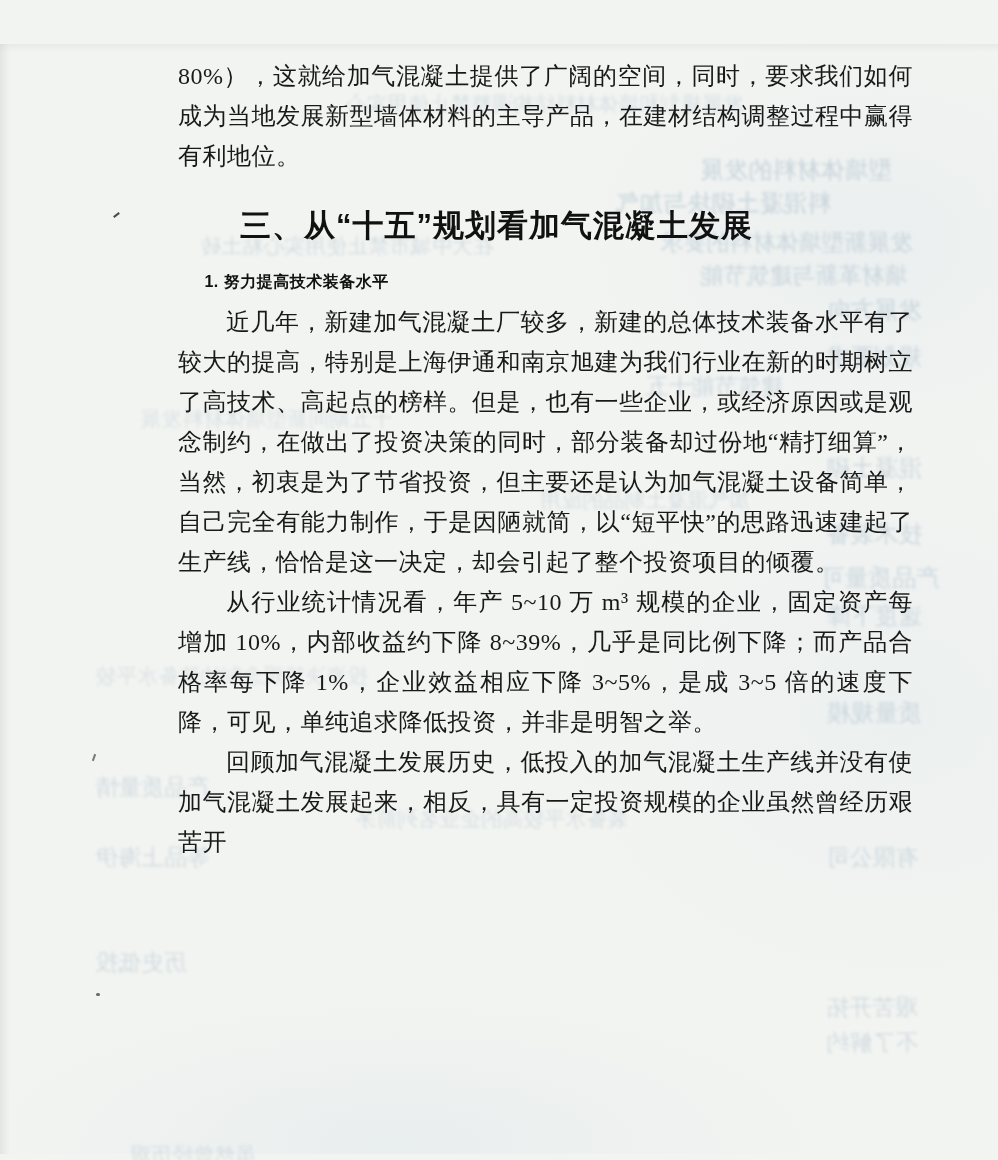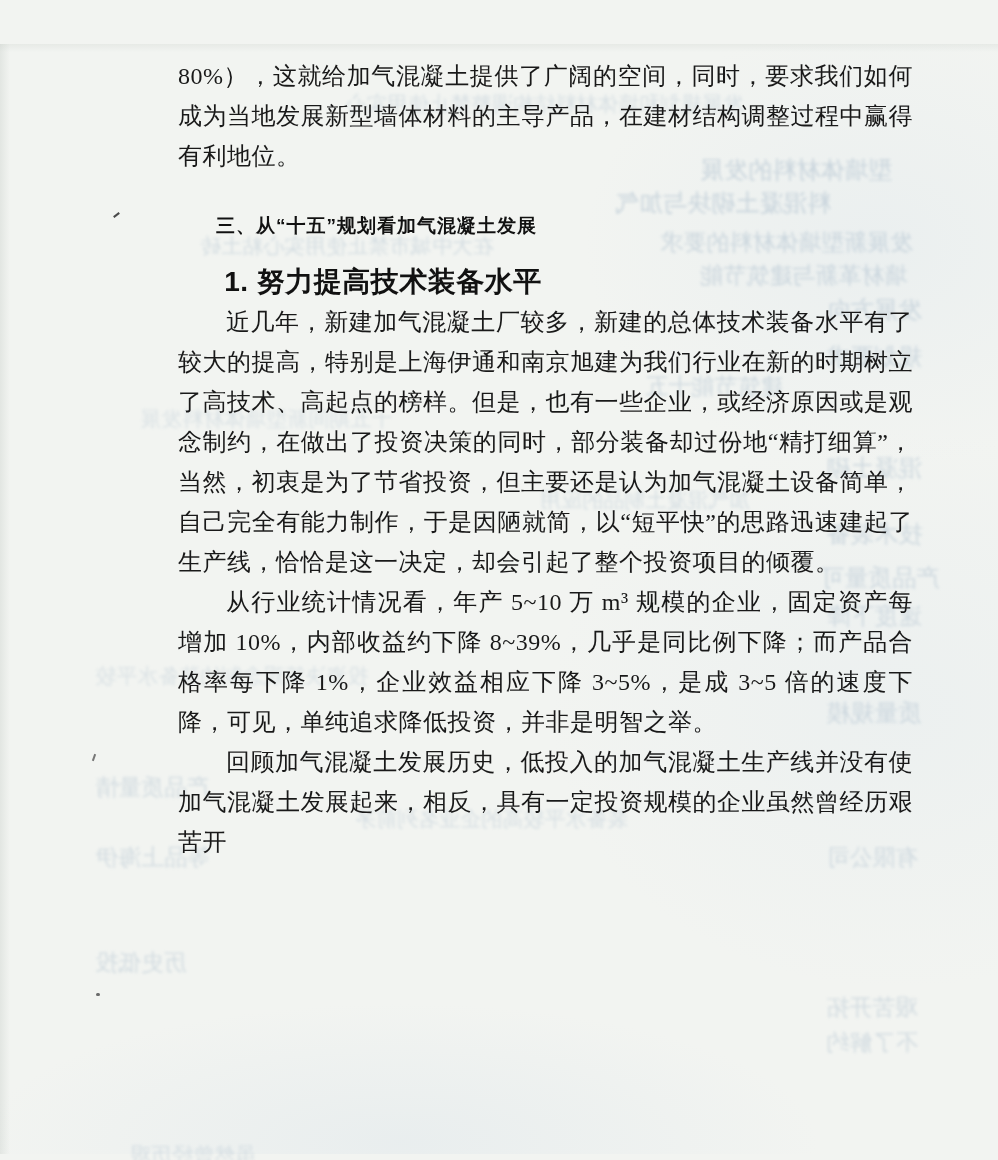--- a/index.html
+++ b/index.html
@@ -21,26 +21,26 @@
   }
   .text-flow{
     position:absolute;left:178px;top:12px;width:735px;
     font-size:24px;line-height:40px;color:#191919;
     text-align:justify;letter-spacing:0.5px;
   }
   .text-flow p{margin:0;}
   p.indent{text-indent:2em;}
   h2.sec{
     font-family:"Liberation Sans","DejaVu Sans",sans-serif;
-    font-size:19px;font-weight:700;color:#111;
+    font-size:31px;font-weight:700;color:#111;
     margin:30px 0 16px 0;padding-left:2em;line-height:40px;letter-spacing:1px;
   }
   h3.sub{
     font-family:"Liberation Sans","DejaVu Sans",sans-serif;
-    font-size:28px;font-weight:700;color:#111;
+    font-size:16px;font-weight:700;color:#111;
     margin:2px 0 0 0;padding-left:1.65em;line-height:40px;letter-spacing:0.5px;
   }
   .page-num{
     position:absolute;left:505px;top:1114px;width:44px;text-align:center;
     font-size:22px;color:#222;
   }
   .ghost{
     position:absolute;white-space:nowrap;
     color:#9fb4c6;filter:blur(1.4px);
     transform:scaleX(-1);

